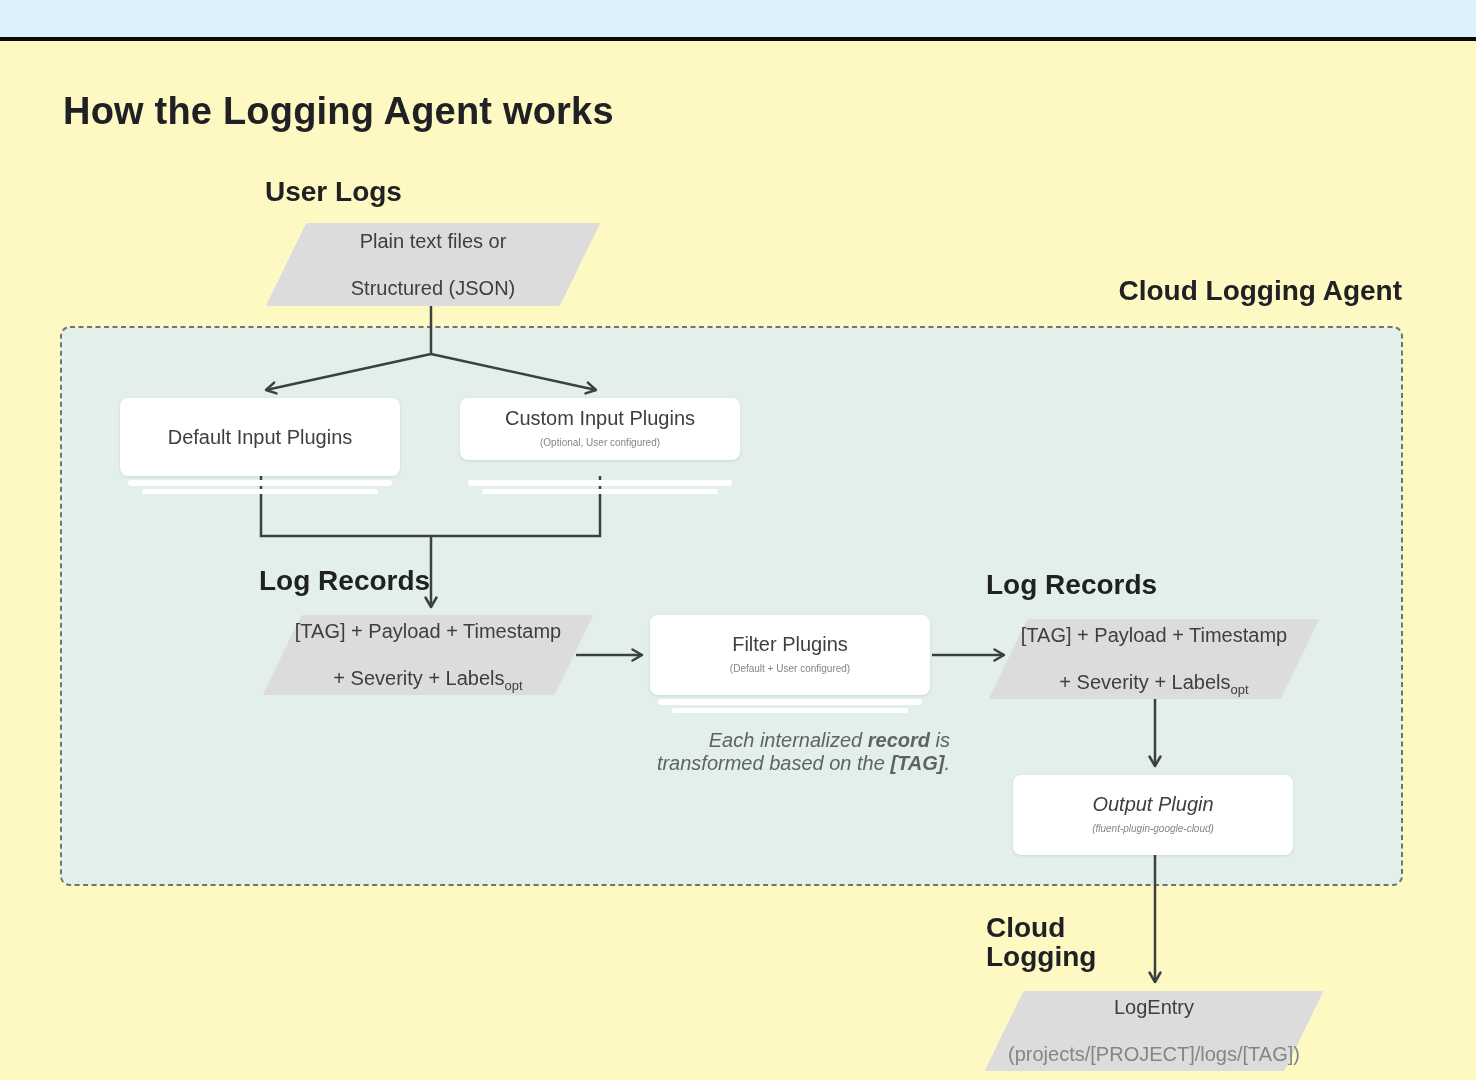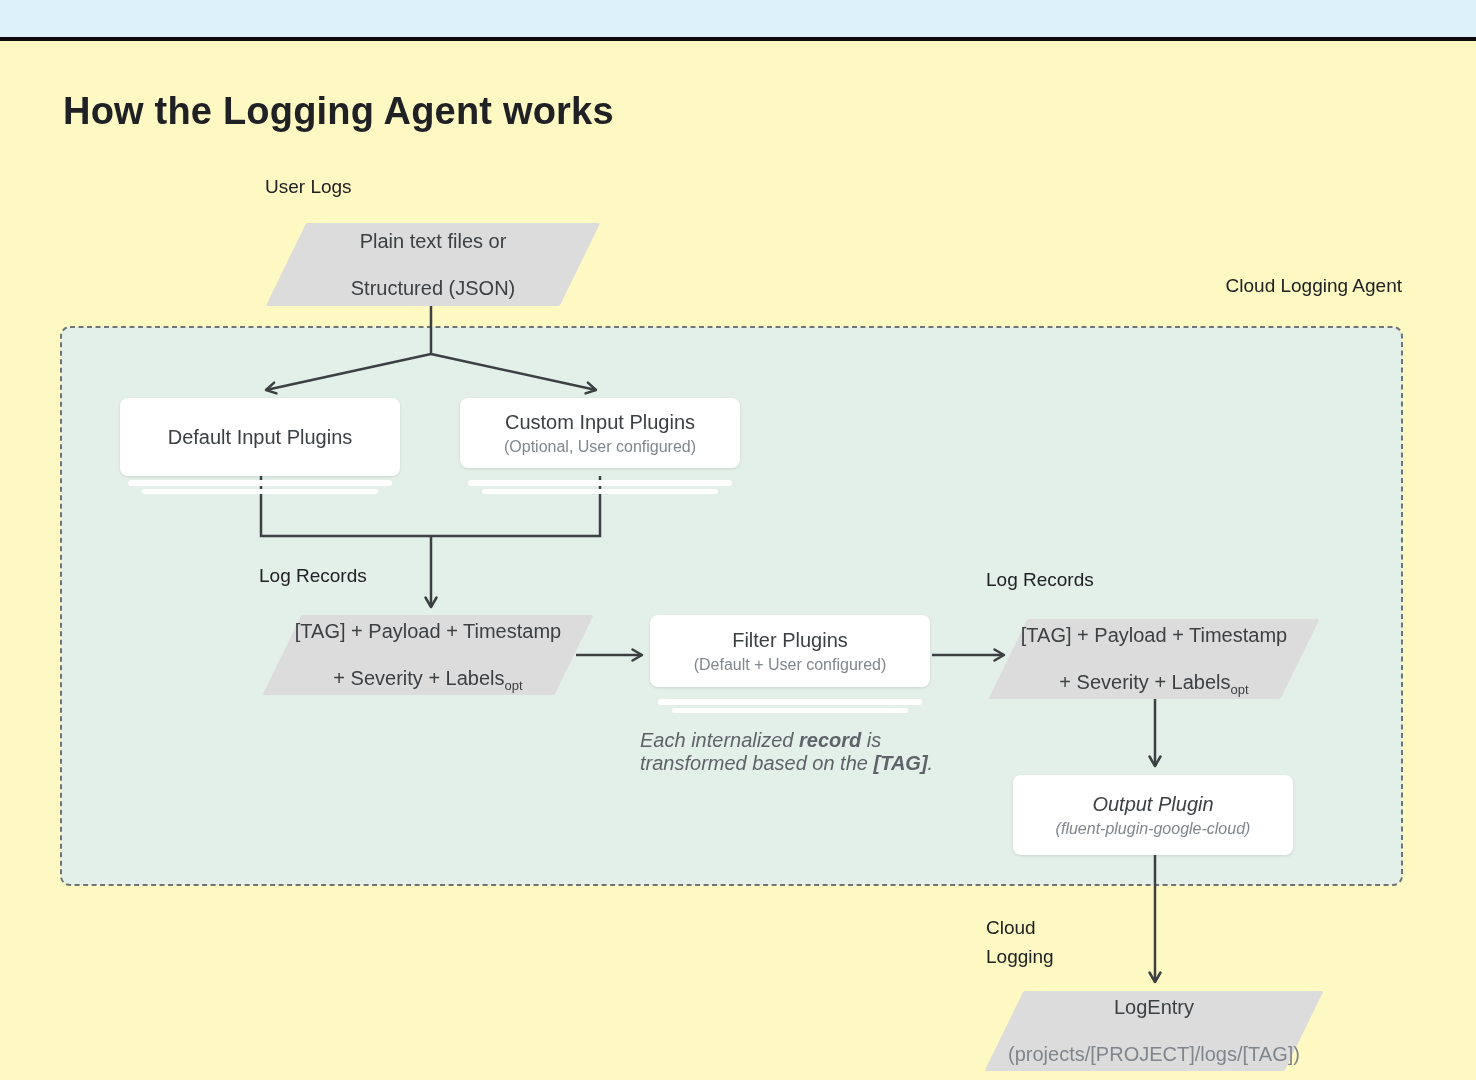--- a/index.html
+++ b/index.html
@@ -16,21 +16,21 @@
   }
   .topbar{
     position:absolute;left:0;top:0;width:1476px;height:4px;background:#0a0a0a;
   }
   .abs{position:absolute;}
   .page-title{
     left:63px;top:53px;
     font-size:38px;font-weight:700;color:#202124;letter-spacing:0.2px;
   }
   .lbl{
-    font-size:19px;font-weight:400;color:#202124;
+    font-size:28px;font-weight:700;color:#202124;
   }
   .lbl-user-logs{left:265px;top:139px;}
   .lbl-agent{left:1102px;top:238px;width:300px;text-align:right;}
   .lbl-logrec-left{left:259px;top:528px;}
   .lbl-logrec-right{left:986px;top:532px;}
   .lbl-cloud-logging{left:986px;top:876px;line-height:29px;}
   .overlay{position:absolute;left:0;top:0;}
   
   .pwrap{position:absolute;}
   .pskew{
@@ -49,27 +49,27 @@
   .ptext .sub2{color:#80868b;}
   
   .node{
     position:absolute;
     background:#ffffff;border-radius:8px;
     box-shadow:0 1px 3px rgba(60,64,67,0.14);
     display:flex;flex-direction:column;align-items:center;justify-content:center;
     text-align:center;
   }
   .node .t{font-size:20px;line-height:26px;color:#3c4043;}
-  .node .s{font-size:16px;line-height:22px;color:#80868b;margin-top:1px;}
+  .node .s{font-size:10px;line-height:22px;color:#80868b;margin-top:1px;}
   
   .bar{position:absolute;background:#ffffff;border-radius:3px;}
   
   .note{
     left:640px;top:692px;width:310px;
-    font-size:20px;line-height:23px;font-style:italic;color:#5f6368;text-align:left;
+    font-size:20px;line-height:23px;font-style:italic;color:#5f6368;text-align:right;
   }
   .note .b{font-weight:700;}
 </style>
 </head>
 <body>
 
 <div class="canvas">
 
   <div class="topbar"></div>
 
@@ -112,42 +112,42 @@
       <div>Structured (JSON)</div>
     </div>
   </div>
 
   <div class="node" style="left:120px;top:361px;width:280px;height:78px;">
     <div class="t">Default Input Plugins</div>
   </div>
   <div class="bar" style="left:128px;top:443px;width:264px;height:6px;"></div>
   <div class="bar" style="left:142px;top:452px;width:236px;height:5px;"></div>
 
-  <div class="node" style="left:460px;top:361px;width:280px;height:70px;">
+  <div class="node" style="left:460px;top:361px;width:280px;height:62px;">
     <div class="t">Custom Input Plugins</div>
     <div class="s">(Optional, User configured)</div>
   </div>
   <div class="bar" style="left:468px;top:443px;width:264px;height:6px;"></div>
   <div class="bar" style="left:482px;top:452px;width:236px;height:5px;"></div>
 
   <div class="abs lbl lbl-logrec-left">Log Records</div>
 
   <div class="pwrap" style="left:282px;top:578px;width:292px;height:80px;">
     <div class="pskew"></div>
     <div class="ptext">
       <div>
         <span class="b">[TAG] + Payload</span><span> + Timestamp</span>
       </div>
       <div>
         <span>+ Severity + Labels</span><sub>opt</sub>
       </div>
     </div>
   </div>
 
-  <div class="node" style="left:650px;top:578px;width:280px;height:72px;">
+  <div class="node" style="left:650px;top:578px;width:280px;height:80px;">
     <div class="t">Filter Plugins</div>
     <div class="s">(Default + User configured)</div>
   </div>
   <div class="bar" style="left:658px;top:662px;width:264px;height:6px;"></div>
   <div class="bar" style="left:672px;top:671px;width:236px;height:5px;"></div>
 
   <div class="abs note">
     <div>
       <span>Each internalized </span><span class="b">record</span><span> is</span>
     </div>

